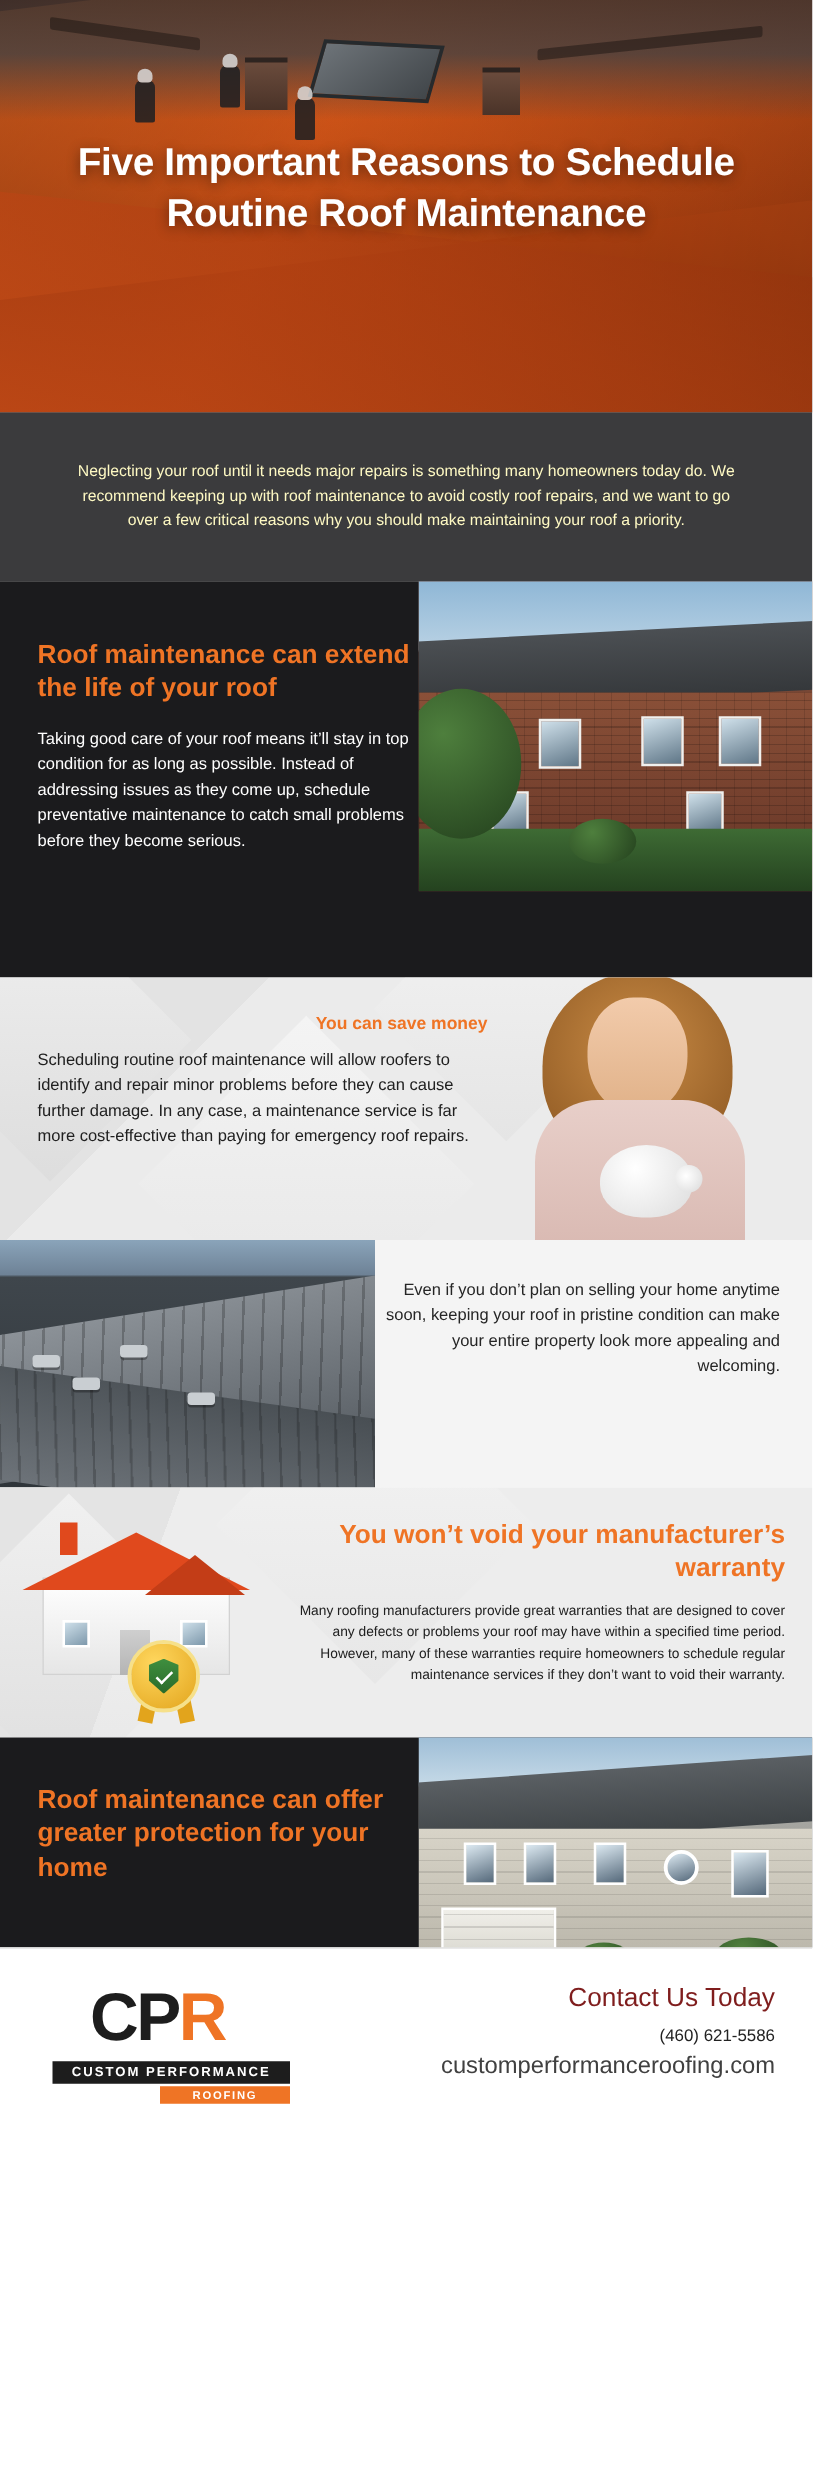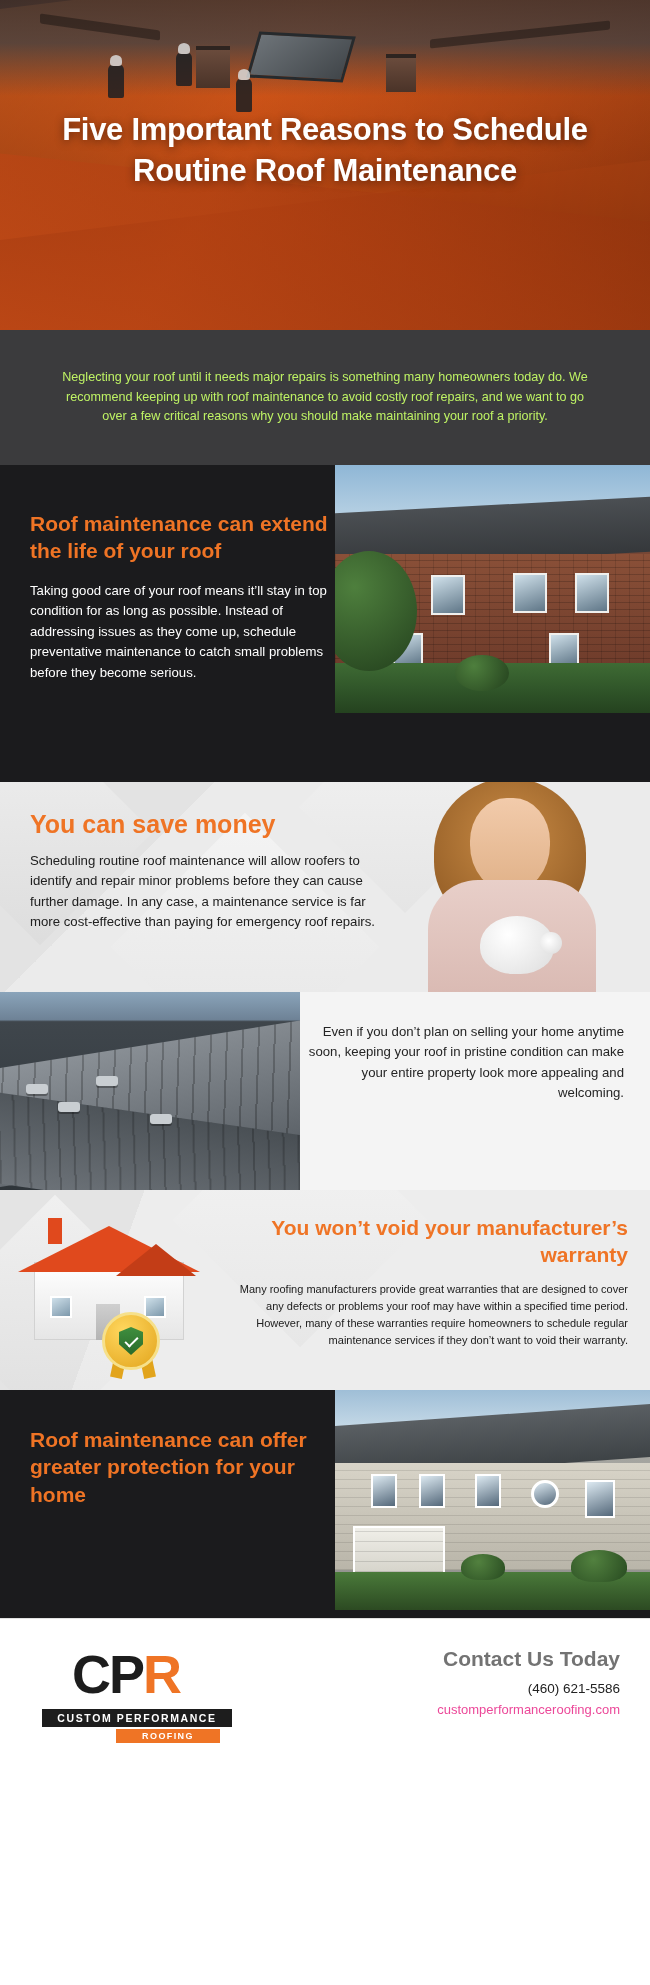--- a/index.html
+++ b/index.html
@@ -90,21 +90,21 @@
   .intro {
     position: relative;
     width: 650px;
     height: 135px;
     background: #3b3b3d;
     display: flex;
     align-items: center;
     justify-content: center;
   }
   .intro p {
-    color: #bef264;
+    color: #fef9c3;
     font-size: 12.6px;
     line-height: 1.55;
     text-align: center;
     width: 530px;
   }
 
   
   .sec1 {
     position: relative;
     width: 650px;
@@ -172,23 +172,24 @@
   }
   .facet {
     position:absolute;
     background: linear-gradient(135deg, rgba(255,255,255,0.9), rgba(0,0,0,0.05));
     opacity:.5;
     transform: rotate(45deg);
   }
   .sec2 .txt { position: absolute; left: 30px; top: 28px; width: 360px; }
   .sec2 h2 {
     color: #ef7425;
-    font-size: 25px;
+    font-size: 14px;
     font-weight: bold;
     margin-bottom: 12px;
+    text-align: right;
   }
   .sec2 p {
     color: #202020;
     font-size: 13.2px;
     line-height: 1.55;
   }
   .photo-girl {
     position: absolute;
     right: 18px; top: -62px;
     width: 244px; height: 272px;
@@ -340,21 +341,21 @@
   .sec4 p {
     color: #202020;
     font-size: 11px;
     line-height: 1.55;
   }
 
   
   .sec5 {
     position: relative;
     width: 650px;
-    height: 228px;
+    height: 168px;
     background: #1b1b1d;
     overflow: hidden;
   }
   .sec5 .txt { position:absolute; left: 30px; top: 36px; width: 300px; }
   .sec5 h2 {
     color: #ef7425;
     font-size: 21px;
     line-height: 1.3;
     font-weight: bold;
     margin-bottom: 14px;
@@ -430,39 +431,39 @@
   .logo-mark .r {
     color: #ef7425;
   }
   .logo-sub {
     position:absolute; left: 6px; top: 66px; width: 190px;
     background:#1d1d1d; color:#ffffff;
     font-size: 10.5px; letter-spacing: 1.6px; font-weight:bold;
     text-align:center; padding: 3px 0;
   }
   .logo-sub2 {
-    position:absolute; left: 80px; top: 86px; width: 104px;
+    position:absolute; left: 92px; top: 86px; width: 104px;
     background:#ef7425; color:#ffffff;
     font-size: 9px; letter-spacing: 1.4px; font-weight:bold;
     text-align:center; padding: 2px 0;
   }
   .contact {
     position:absolute; right: 30px; top: 28px; width: 320px; text-align: right;
   }
   .contact h3 {
-    color: #737373;
+    color: #7f1d1d;
     font-size: 21px;
-    font-weight: bold;
+    font-weight: normal;
     margin-bottom: 10px;
   }
   .contact .phone {
     color:#222; font-size: 13.5px; margin-bottom: 6px;
   }
   .contact .web {
-    color:#ec4899; font-size: 13px;
+    color:#404040; font-size: 19px;
   }
 </style>
 </head>
 <body>
 
 <div class="page">
 
   <div class="hero">
     <div class="hero-photo">
       <div class="sky"></div>

